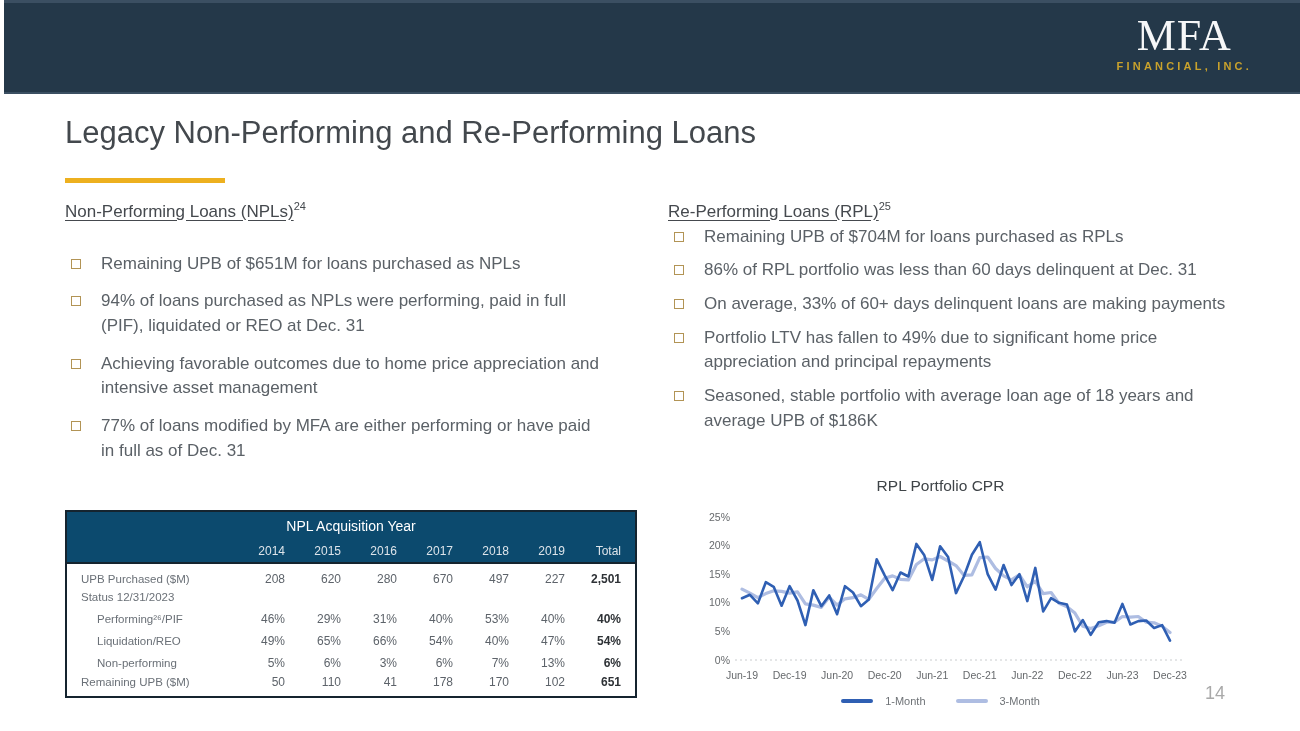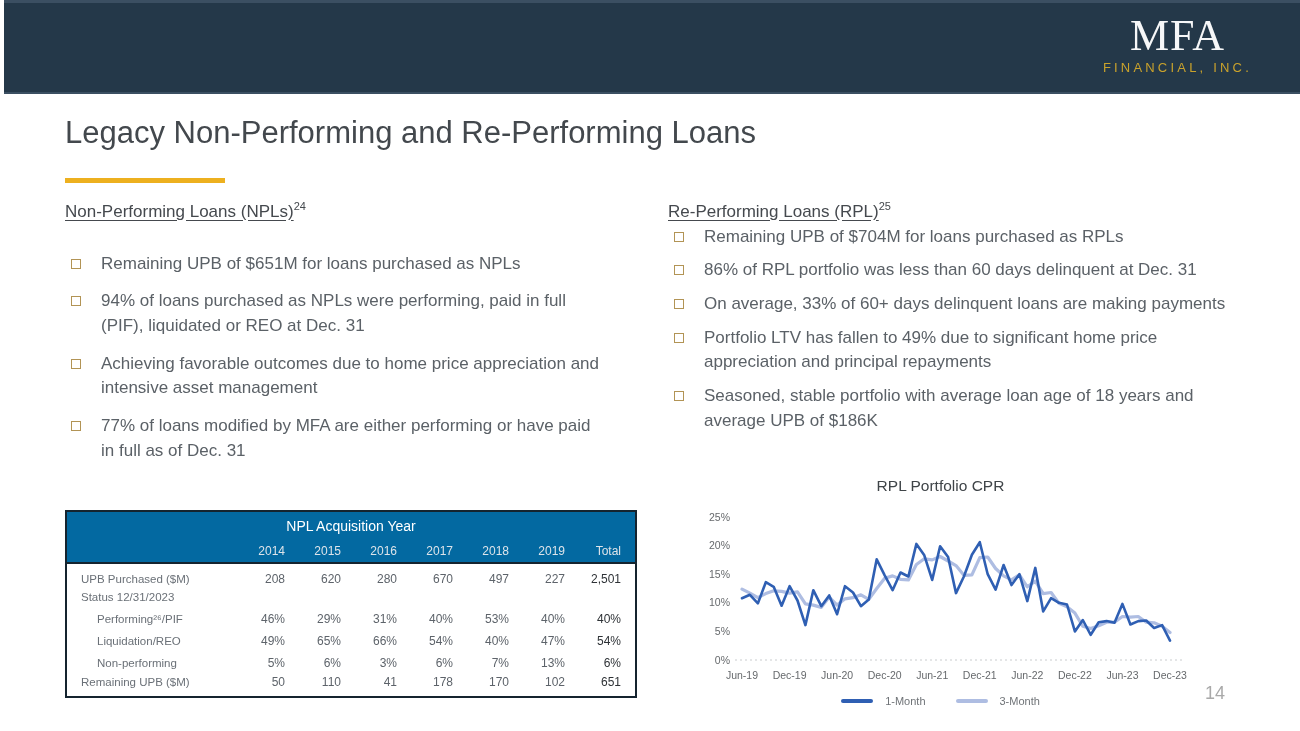--- a/index.html
+++ b/index.html
@@ -12,21 +12,21 @@
   .topbar {
     position:absolute; left:4px; top:0; width:1300px; height:94px;
     background:#243849; border-top:3px solid #3b4f62; border-bottom:2px solid #3b4f62;
   }
   .logo { position:absolute; right:52px; top:10px; text-align:center; }
   .logo-main {
     font-family:"Liberation Serif","DejaVu Serif",serif;
     color:#f6f7f8; font-size:44px; line-height:46px; letter-spacing:1px; font-weight:400;
   }
   .logo-sub {
-    color:#c9a22c; font-size:13px; letter-spacing:3.2px; margin-top:1px; font-weight:normal;
+    color:#c9a22c; font-size:11px; letter-spacing:3.2px; margin-top:1px; font-weight:bold;
   }
   
   .slide-title {
     position:absolute; left:65px; top:115px; width:1100px;
     font-size:31px; color:#43484d; font-weight:400; letter-spacing:0px;
   }
   .accent-bar {
     position:absolute; left:65px; top:178px; width:160px; height:5px; background:#edb01f;
   }
   
@@ -45,40 +45,40 @@
     margin:7px 20px 0 6px;
   }
   .btx { font-size:17px; color:#5b6167; line-height:1.45; max-width:505px; }
   .col-right .btx { max-width:548px; }
   
   .npl-table-wrap {
     position:absolute; left:65px; top:510px; width:572px;
     border:2px solid #15242f; background:#fff;
   }
   table.npl { width:100%; border-collapse:collapse; }
-  table.npl thead { background:#0369a1; }
+  table.npl thead { background:#0c4a6e; }
   table.npl thead tr.trow th {
     color:#ffffff; font-size:14px; font-weight:400; height:27px; text-align:center;
   }
   table.npl thead tr.yrow th {
     color:#dde4ea; font-size:12px; font-weight:400; height:24px;
     text-align:right; padding-right:14px;
   }
   table.npl thead tr.yrow th.lblh { text-align:left; }
   table.npl tbody { border-top:2px solid #15242f; }
   table.npl td {
     font-size:12px; color:#5d636a; height:22px; text-align:right; padding-right:14px;
     white-space:nowrap;
   }
   table.npl td.lbl {
     text-align:left; padding-left:14px; padding-right:0;
     color:#6a7077; font-size:11.5px;
   }
   table.npl td.lbl.ind { padding-left:30px; }
-  table.npl td.tot { font-weight:normal; color:#2e3236; }
+  table.npl td.tot { font-weight:bold; color:#2e3236; }
   table.npl tbody tr:first-child td { padding-top:8px; }
   table.npl tbody tr:last-child td { padding-bottom:6px; }
   
   .chart-block { position:absolute; left:688px; top:477px; width:505px; }
   .chart-title { text-align:center; font-size:15.5px; color:#3f4448; height:26px; }
   svg.cpr { display:block; }
   svg.cpr text.ax { font-size:10.5px; fill:#66696c; }
   svg.cpr line.bl { stroke:#c9ccce; stroke-width:1; stroke-dasharray:2 3; }
   .legend { display:flex; justify-content:center; gap:30px; margin-top:8px; }
   .legend-item { display:flex; align-items:center; gap:12px; }

